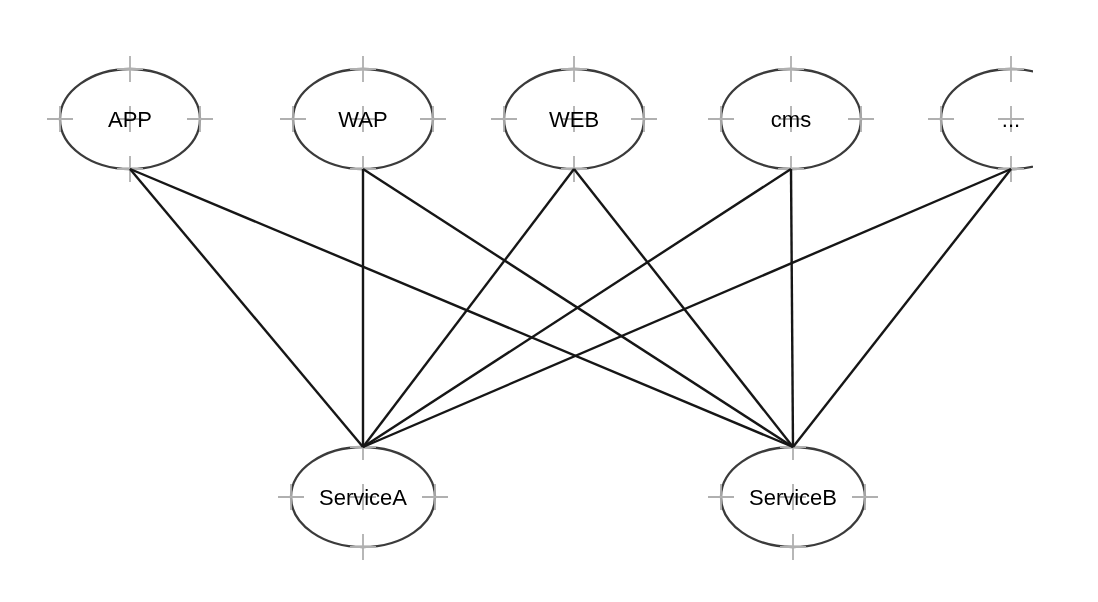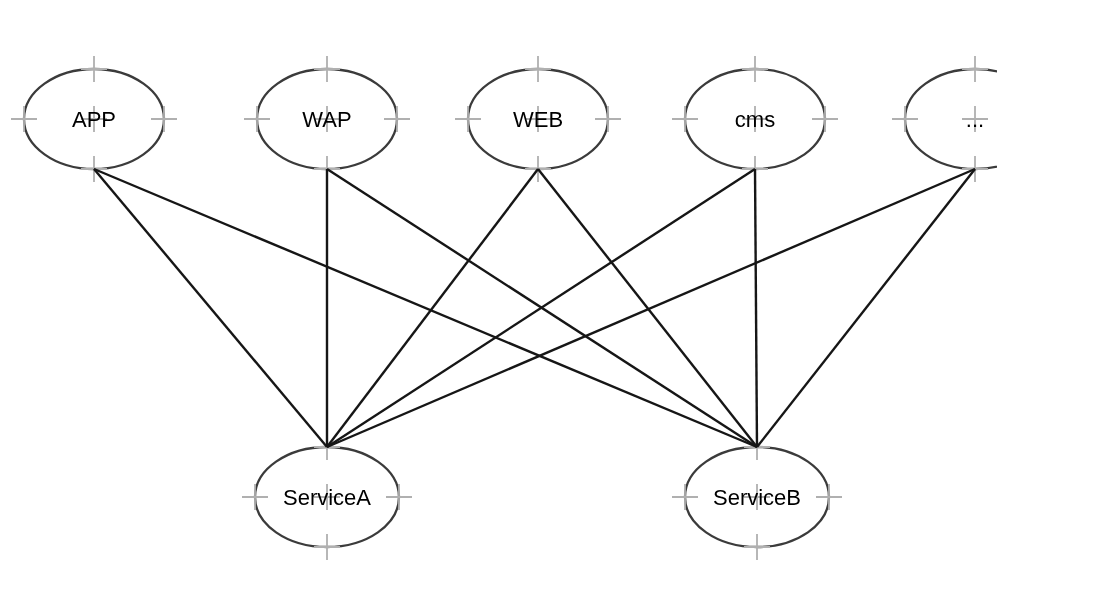--- a/index.html
+++ b/index.html
@@ -6,20 +6,21 @@
     margin: 0;
     padding: 0;
     background: #ffffff;
   }
   .canvas {
     position: relative;
     width: 997px;
     height: 602px;
     background: #ffffff;
     overflow: hidden;
+    padding-left: 36px;
   }
   svg text {
     font-family: "Liberation Sans", sans-serif;
     font-size: 22px;
     fill: #000000;
   }
 </style>
 </head>
 <body>
 

